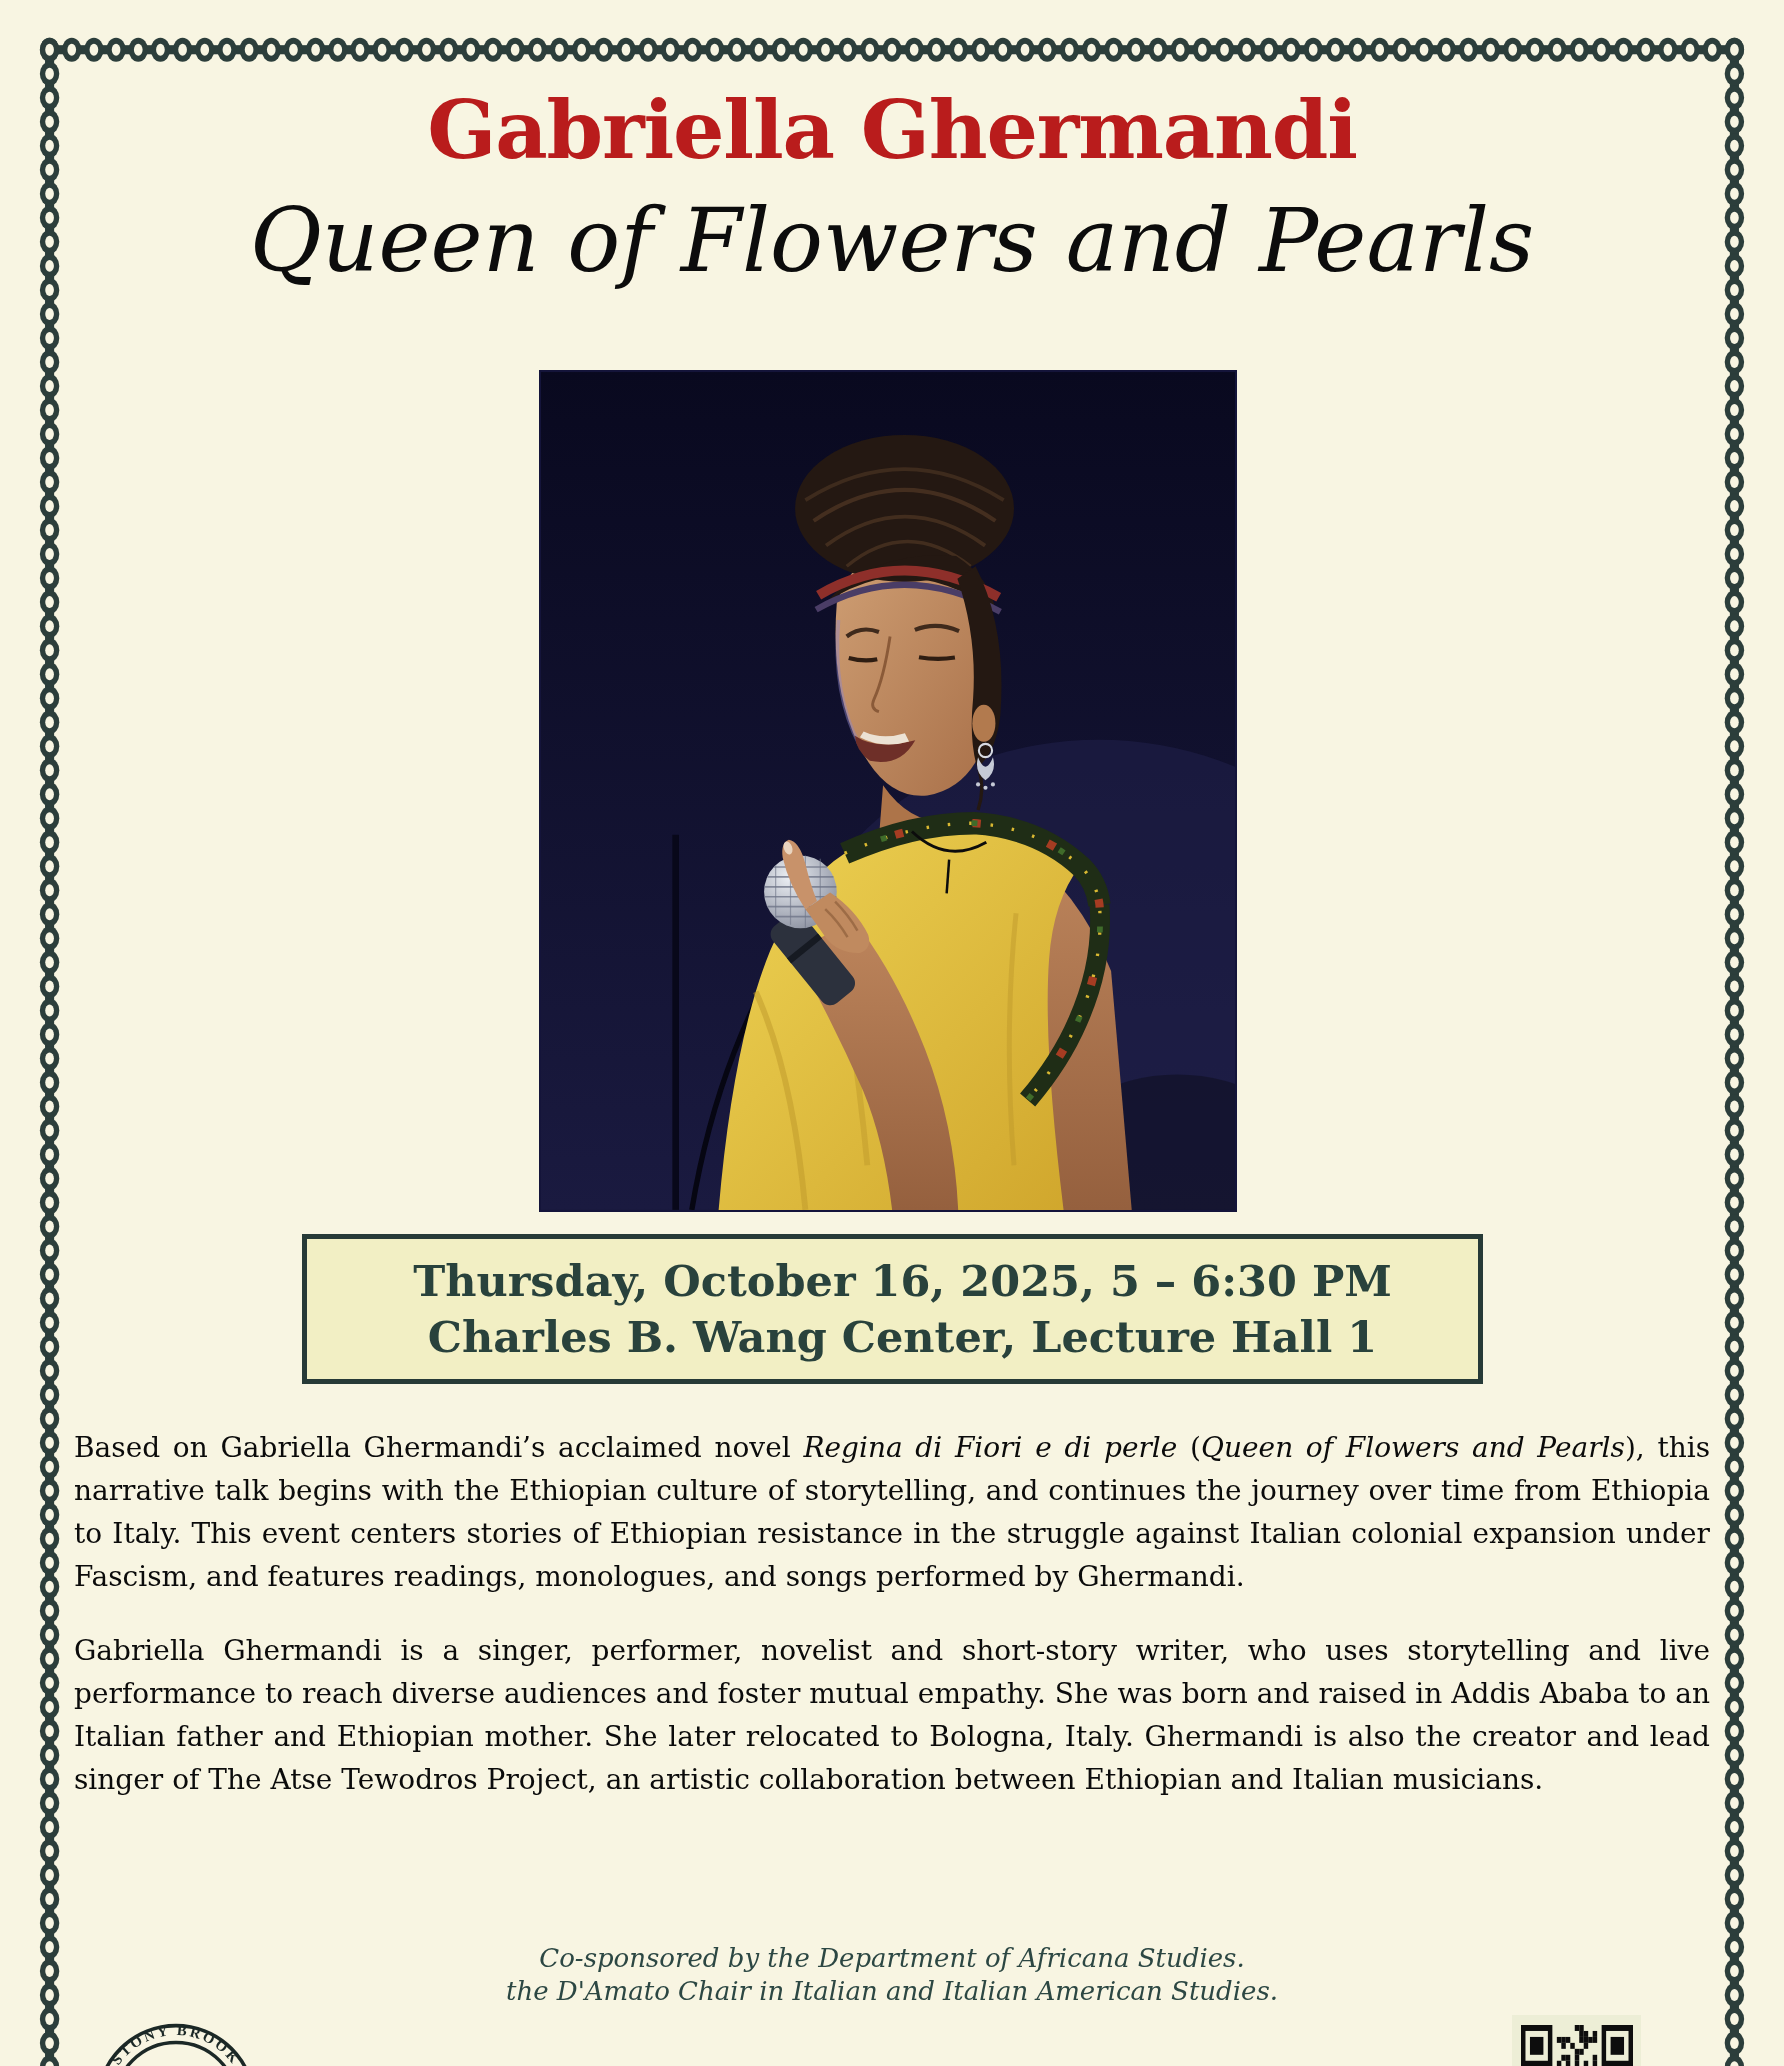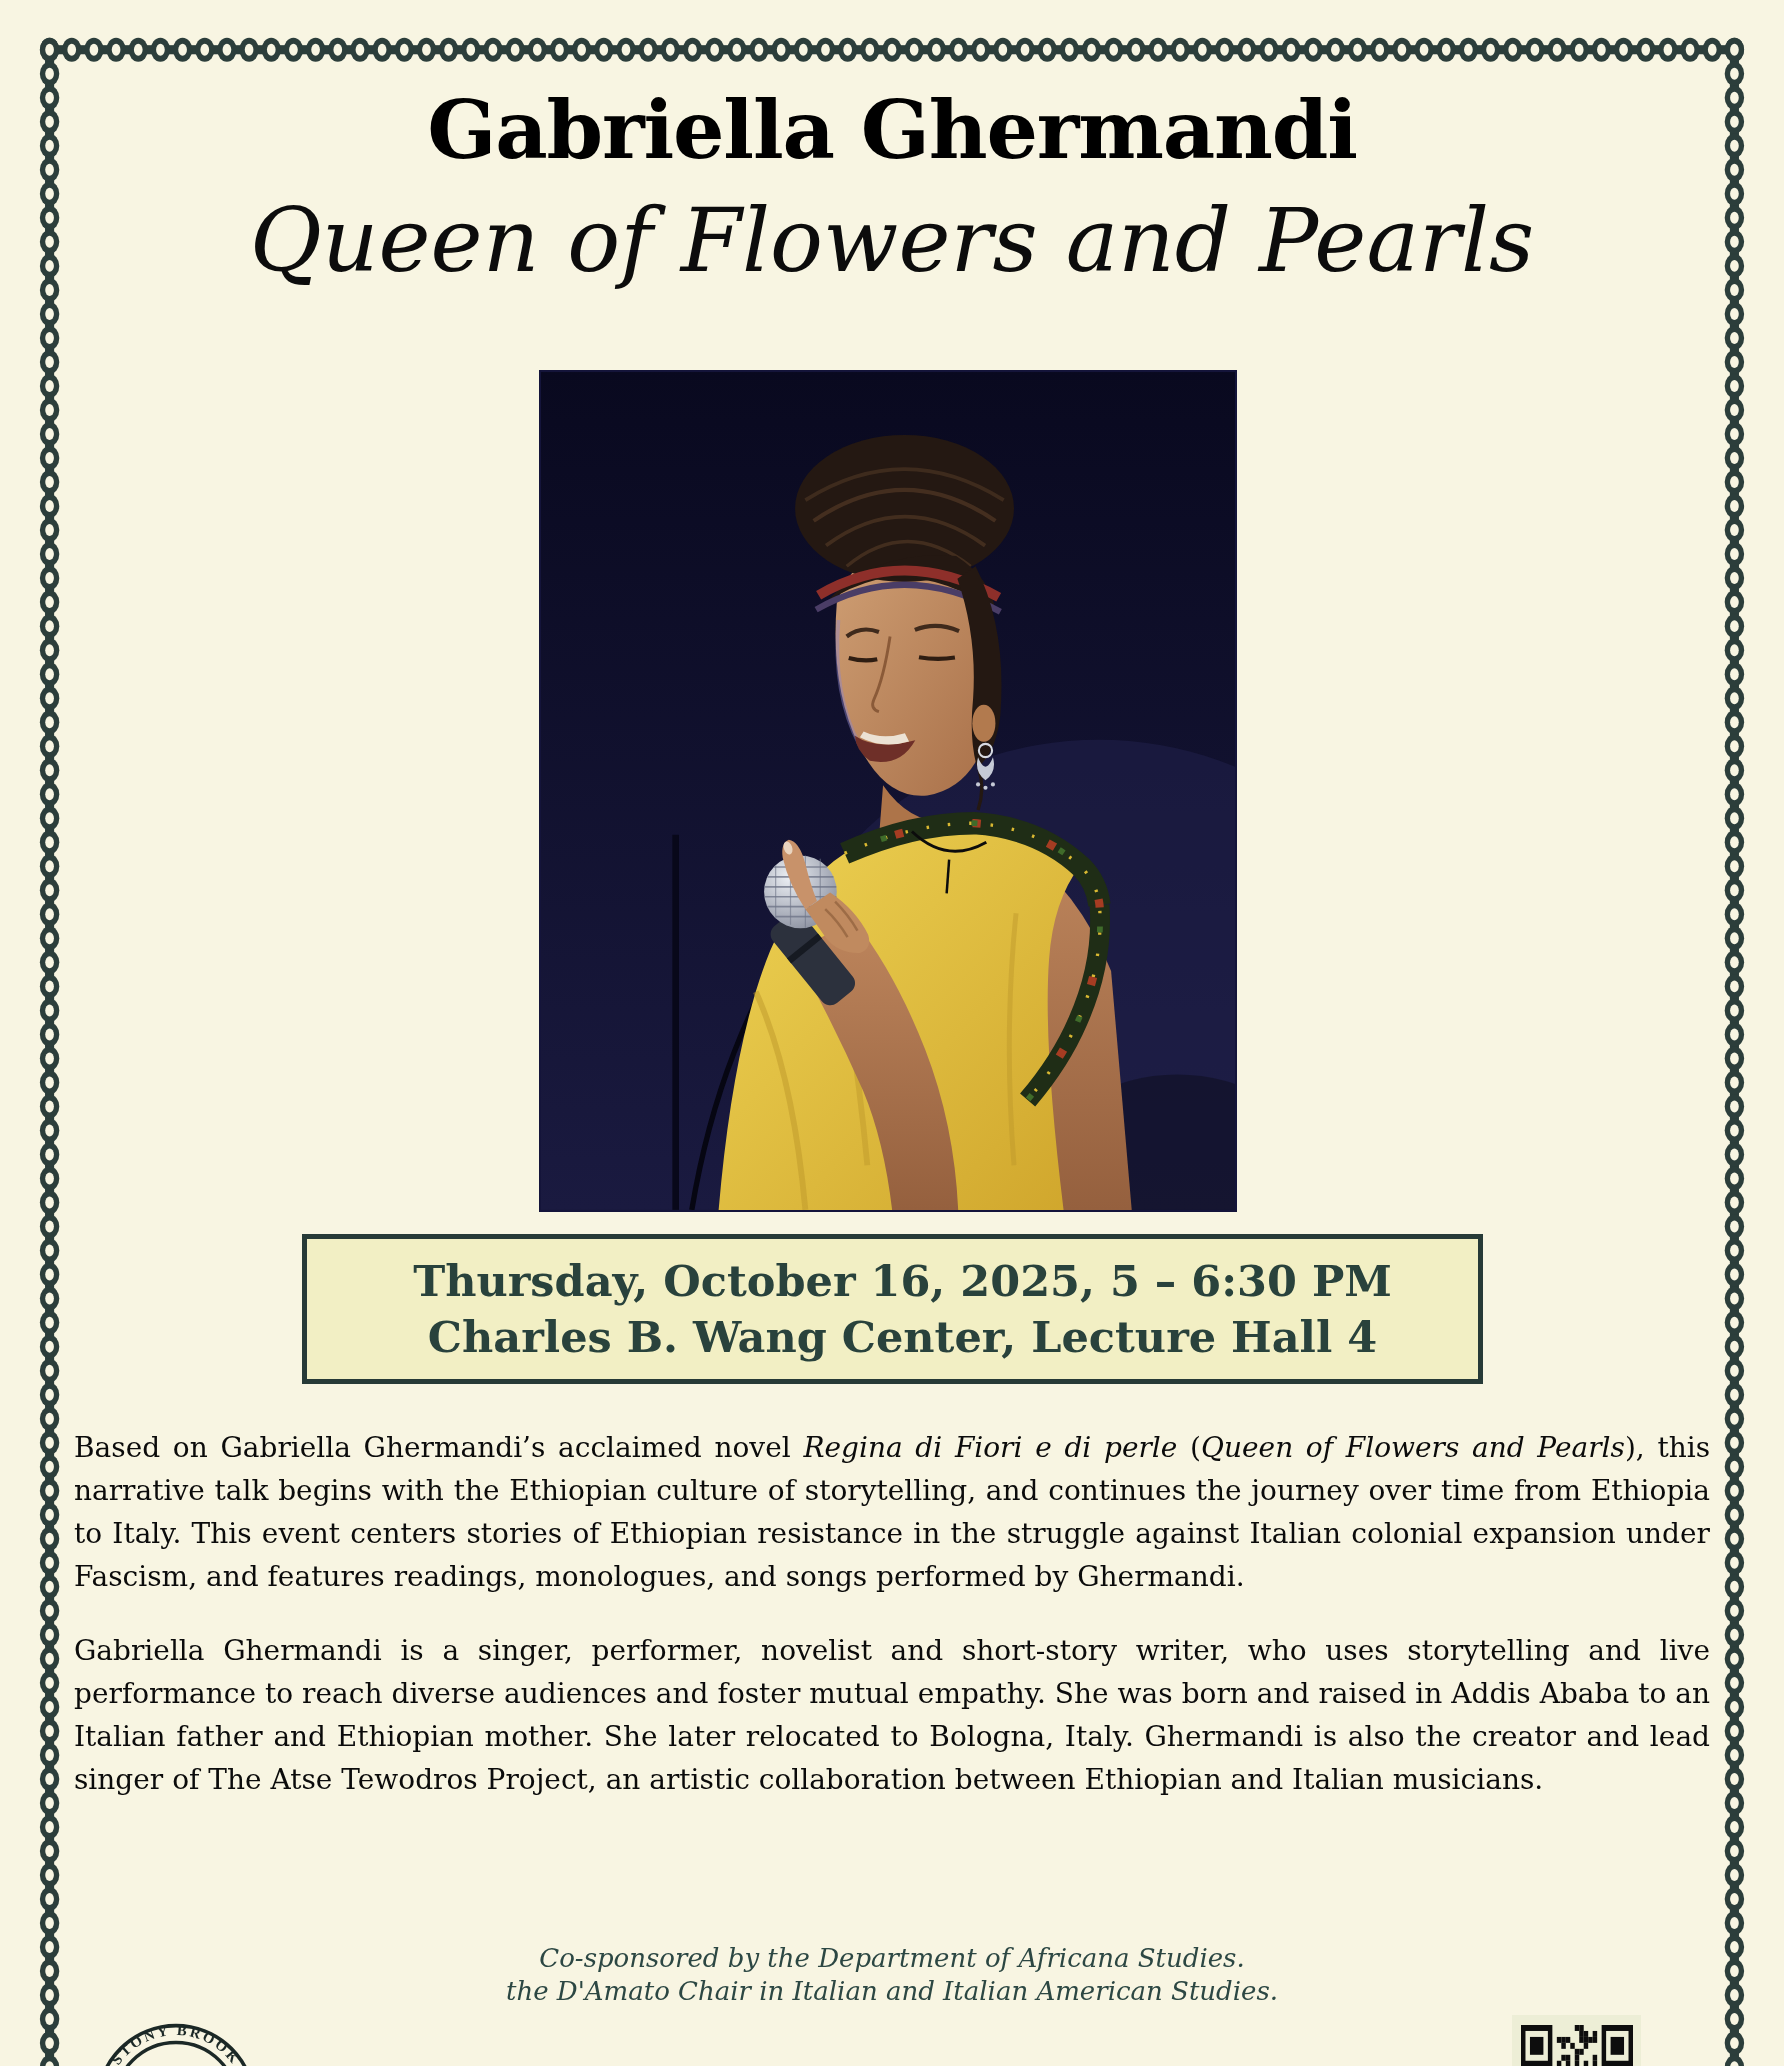--- a/index.html
+++ b/index.html
@@ -1,21 +1,21 @@
 <!DOCTYPE html>
 <html style="font-size:6.6px"><head>
 <meta charset="utf-8">
 <style>
   html,body{margin:0;padding:0;background:#dedbcb;}
   .page{position:relative;width:1784px;height:2309px;background:#f8f5e2;
         font-family:"DejaVu Serif",serif;overflow:hidden;}
   .abs{position:absolute;}
   #chain-svg{left:0;top:0;}
   .title{left:0;right:0;top:85px;text-align:center;font-weight:bold;
-         font-size:81px;line-height:1.1;color:#000000;letter-spacing:-1.2px;}
+         font-size:81px;line-height:1.1;color:#b91c1c;letter-spacing:-1.2px;}
   .subtitle{left:0;right:0;top:188px;text-align:center;font-style:italic;
          font-size:88px;line-height:1.2;color:#0c0c0c;}
   .photo-frame{left:539px;top:370px;width:694px;height:838px;
          border:2.9px solid #14143a;background:#10102c;}
   .datebox{left:302px;top:1234px;width:1181px;height:150px;background:#f2efc4;
          border:5.4px solid #273a37;box-sizing:border-box;display:flex;flex-direction:column;
          align-items:center;justify-content:center;gap:4.1px;padding-left:20px;}
   .datebox .line{font-weight:bold;font-size:43px;line-height:1.22;color:#29423c;text-align:center;}
   #paragraphs{left:74px;right:74px;top:1426px;color:#0b0b0b;}
   .body-par{margin:0;text-align:justify;font-size:28px;line-height:43px;}
@@ -818,21 +818,21 @@
         <circle cx="1076" cy="1006" r="5" fill="#c6cad6"></circle>
         <circle cx="1094" cy="998" r="5" fill="#c6cad6"></circle>
 
       <path d="M 898,1112 Q 982,1192 1078,1138" stroke="#0c0c0c" stroke-width="7" fill="none"></path>
       <path d="M 988,1180 L 982,1262" stroke="#0c0c0c" stroke-width="6" fill="none"></path>
     </svg>
   </div>
 
   <div class="abs datebox">
     <div class="line">Thursday, October 16, 2025, 5 – 6:30 PM</div>
-    <div class="line">Charles B. Wang Center, Lecture Hall 4</div>
+    <div class="line">Charles B. Wang Center, Lecture Hall 1</div>
   </div>
 
   <div class="abs" id="paragraphs">
       <p class="body-par"><span>Based on Gabriella Ghermandi’s acclaimed novel </span><span class="it">Regina di Fiori e di perle</span><span> (</span><span class="it">Queen of Flowers and Pearls</span><span>), this narrative talk begins with the Ethiopian culture of storytelling, and continues the journey over time from Ethiopia to Italy. This event centers stories of Ethiopian resistance in the struggle against Italian colonial expansion under Fascism, and features readings, monologues, and songs performed by Ghermandi.</span></p>
       <p class="body-par"><span>Gabriella Ghermandi is a singer, performer, novelist and short-story writer, who uses storytelling and live performance to reach diverse audiences and foster mutual empathy. She was born and raised in Addis Ababa to an Italian father and Ethiopian mother. She later relocated to Bologna, Italy. Ghermandi is also the creator and lead singer of The Atse Tewodros Project, an artistic collaboration between Ethiopian and Italian musicians.</span></p>
     </div>
 
   <div class="abs credits">
     <div>Co-sponsored by the Department of Africana Studies.</div>
     <div>the D'Amato Chair in Italian and Italian American Studies.</div>

